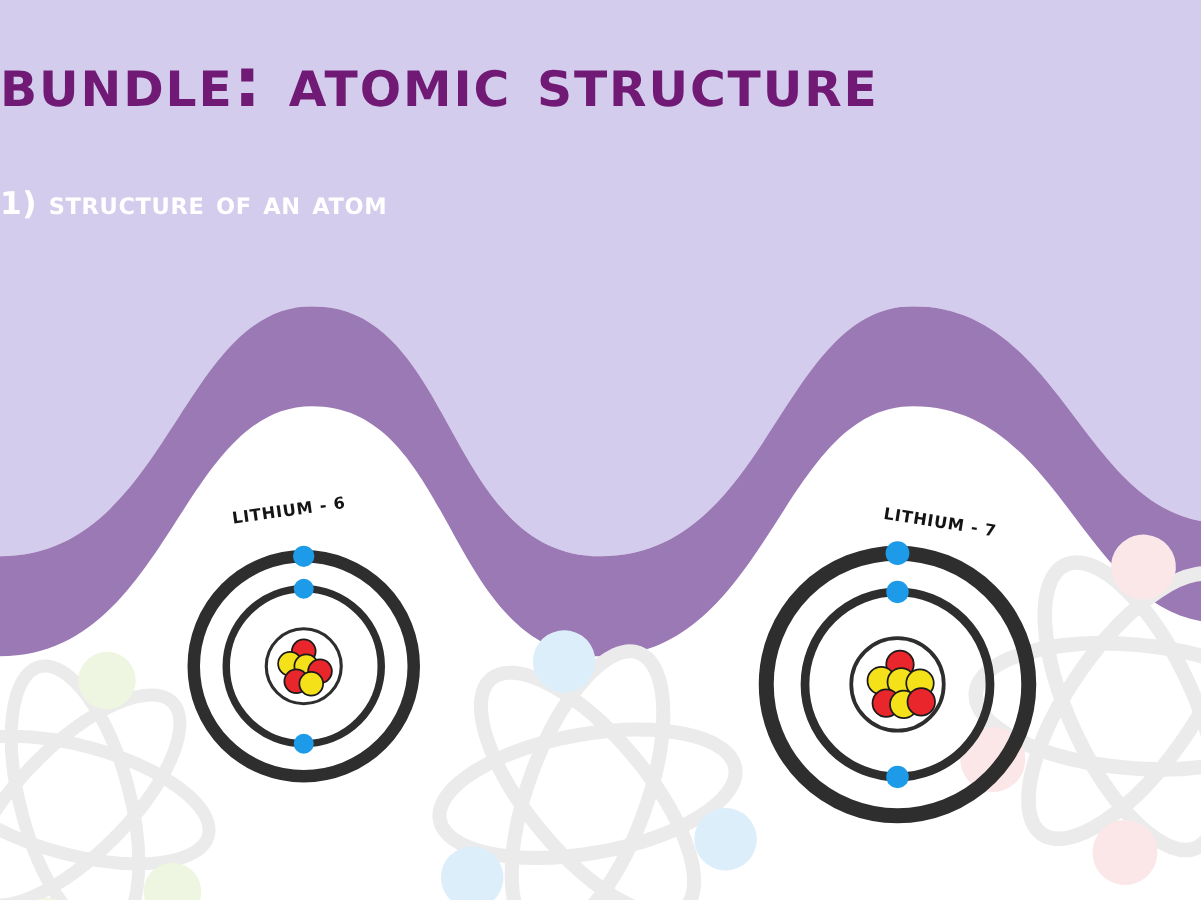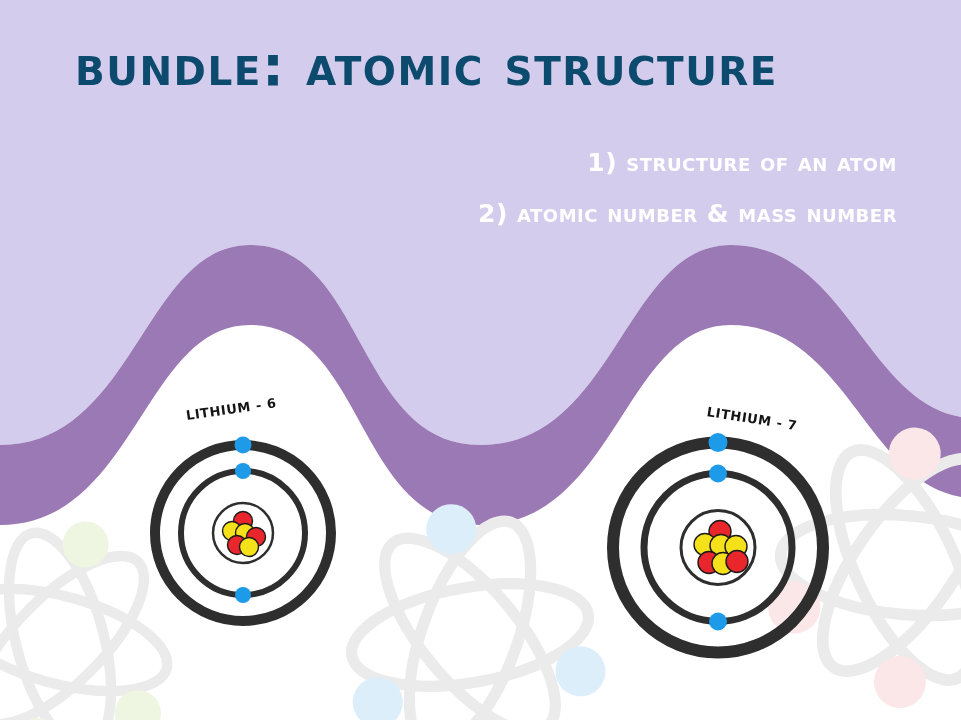--- a/index.html
+++ b/index.html
@@ -39,36 +39,36 @@
     left: 0; top: 0;
     width: 961px;
     height: 720px;
   }
   
   .title {
     position: absolute;
     left: 0;
     top: 34px;
     width: 778px;
-    text-align: right;
-    color: #0c4a6e;
+    text-align: left;
+    color: #701a75;
     font-family: "DejaVu Sans", sans-serif;
     font-weight: bold;
     font-size: 55px;
     letter-spacing: 1.5px;
     font-variant: small-caps;
     text-transform: lowercase;
     white-space: nowrap;
   }
   .subtitle-list {
     position: absolute;
     left: 0;
     top: 148px;
     width: 897px;
-    text-align: right;
+    text-align: left;
   }
   .subtitle-item {
     color: #ffffff;
     font-family: "DejaVu Sans", sans-serif;
     font-weight: bold;
     font-size: 25px;
     font-variant: small-caps;
     text-transform: lowercase;
     letter-spacing: 0.5px;
     margin-bottom: 22px;
@@ -146,21 +146,20 @@
         <circle cx="-82" cy="40" r="20" fill="#fbe7e8"></circle>
         <circle cx="82" cy="44" r="20" fill="#fbe7e8"></circle>
         <circle cx="4" cy="90" r="20" fill="#fbe7e8"></circle>
       </g>
     </svg>
 
   <div class="title">BUNDLE: ATOMIC STRUCTURE</div>
 
   <div class="subtitle-list">
     <div class="subtitle-item">1) STRUCTURE OF AN ATOM</div>
-    <div class="subtitle-item">2) ATOMIC NUMBER &amp; MASS NUMBER</div>
   </div>
 
   <svg class="atom-diagram" id="atom-li6" width="230" height="230" viewBox="0 0 230 230">
       <g transform="translate(115,115)">
         <circle cx="0" cy="0" r="88" fill="none" stroke="#2e2e2e" stroke-width="10"></circle>
         <circle cx="0" cy="0" r="62" fill="none" stroke="#2e2e2e" stroke-width="6"></circle>
         <circle cx="0" cy="0" r="30" fill="#ffffff" stroke="#2e2e2e" stroke-width="2.5"></circle>
         <circle cx="0" cy="-12" r="9.5" fill="#e8262b" stroke="#1a1a1a" stroke-width="1.4"></circle>
         <circle cx="-11" cy="-2" r="9.5" fill="#f5e11a" stroke="#1a1a1a" stroke-width="1.4"></circle>
         <circle cx="2" cy="0" r="9.5" fill="#f5e11a" stroke="#1a1a1a" stroke-width="1.4"></circle>

